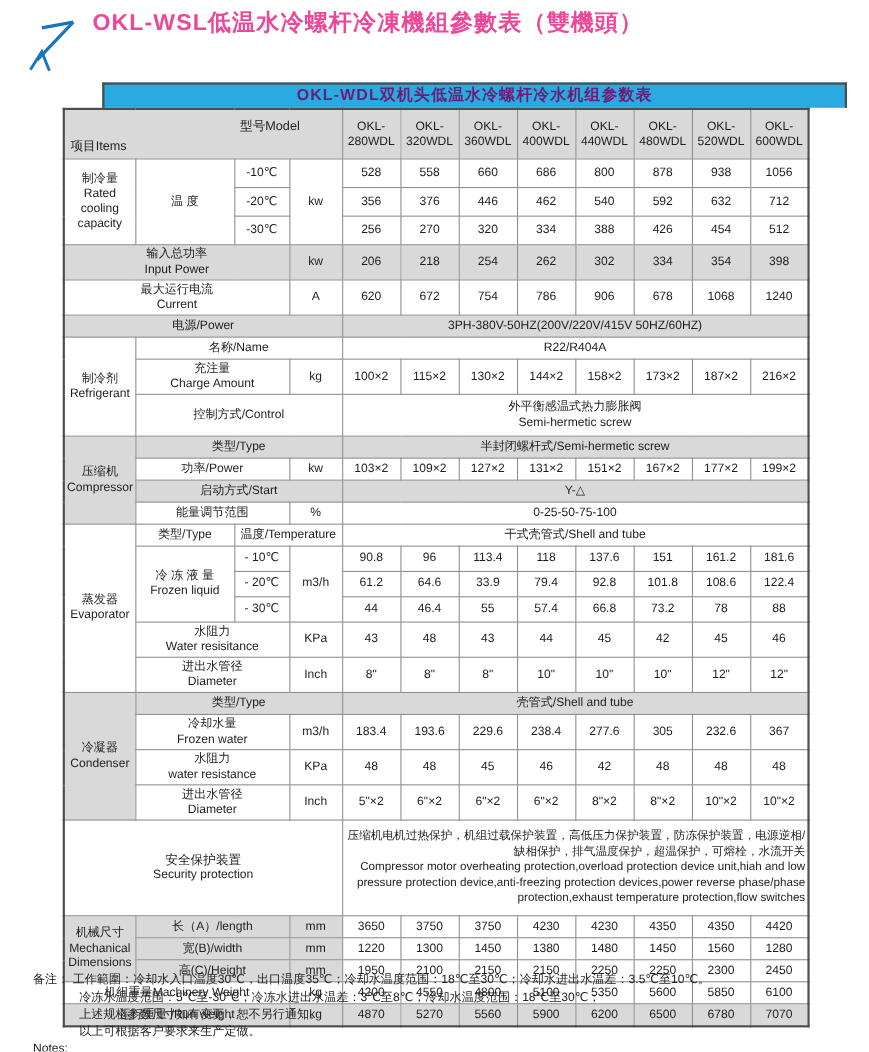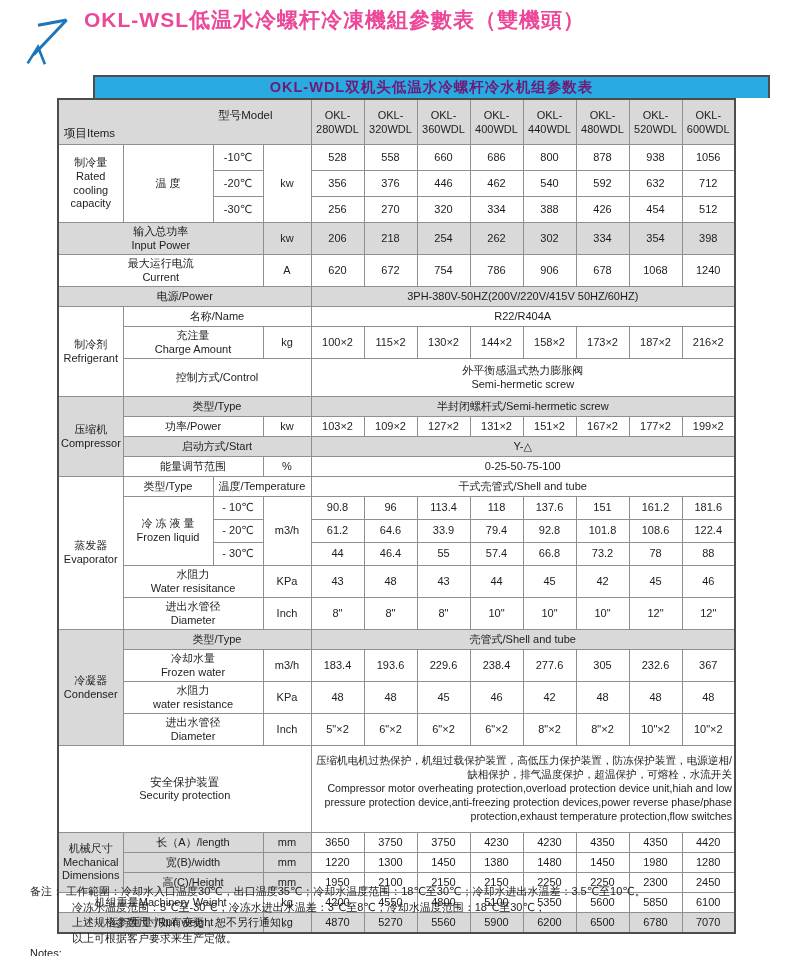--- a/index.html
+++ b/index.html
@@ -405,21 +405,21 @@
       </tr>
       <tr class="h19">
         <td colspan="2" class="g">宽(B)/width</td>
         <td class="g">mm</td>
         <td>1220</td>
             <td>1300</td>
             <td>1450</td>
             <td>1380</td>
             <td>1480</td>
             <td>1450</td>
-            <td>1980</td>
+            <td>1560</td>
             <td>1280</td>
       </tr>
       <tr class="h19">
         <td colspan="2" class="g">高(C)/Height</td>
         <td class="g">mm</td>
         <td>1950</td>
             <td>2100</td>
             <td>2150</td>
             <td>2150</td>
             <td>2250</td>

